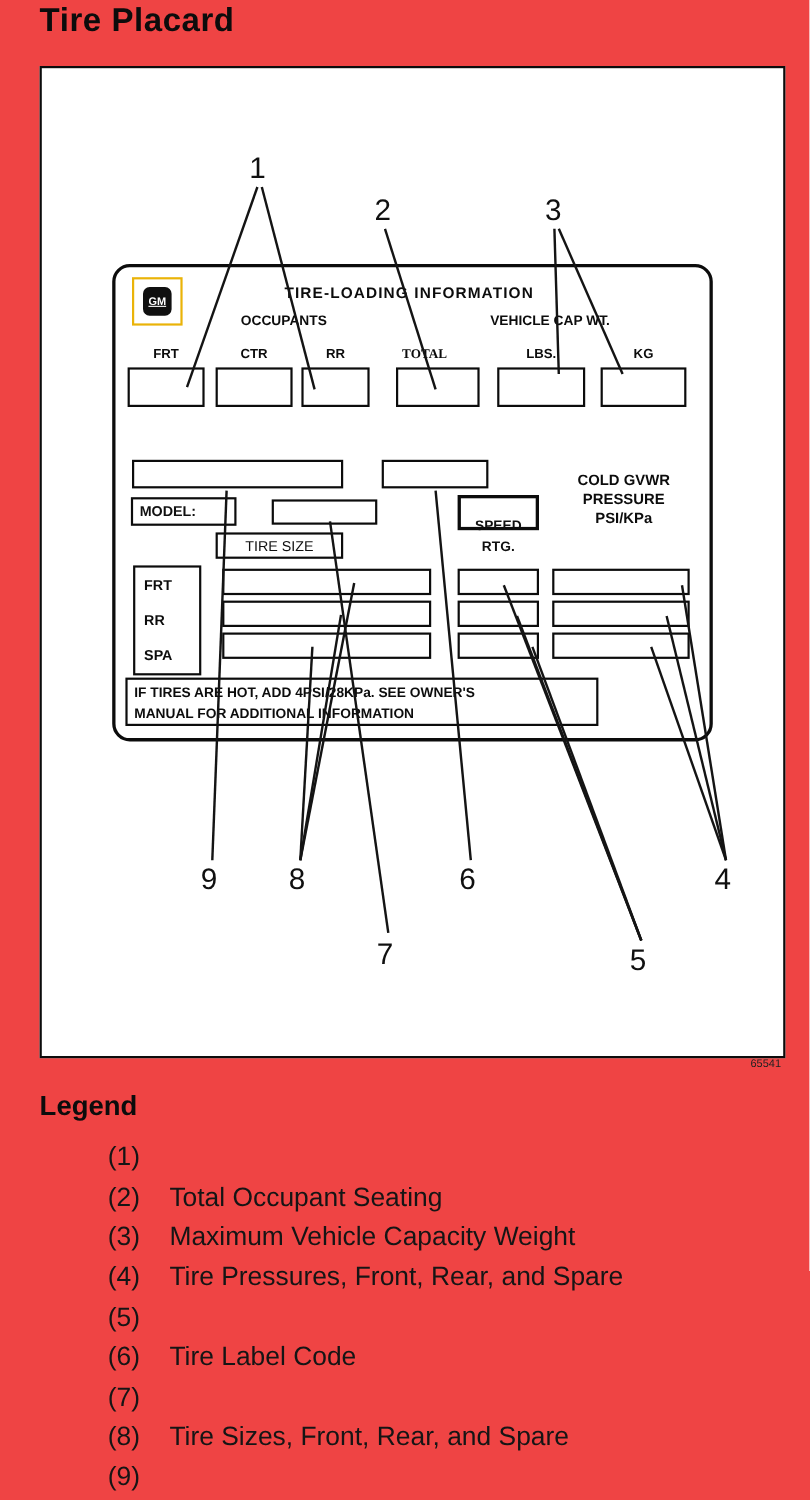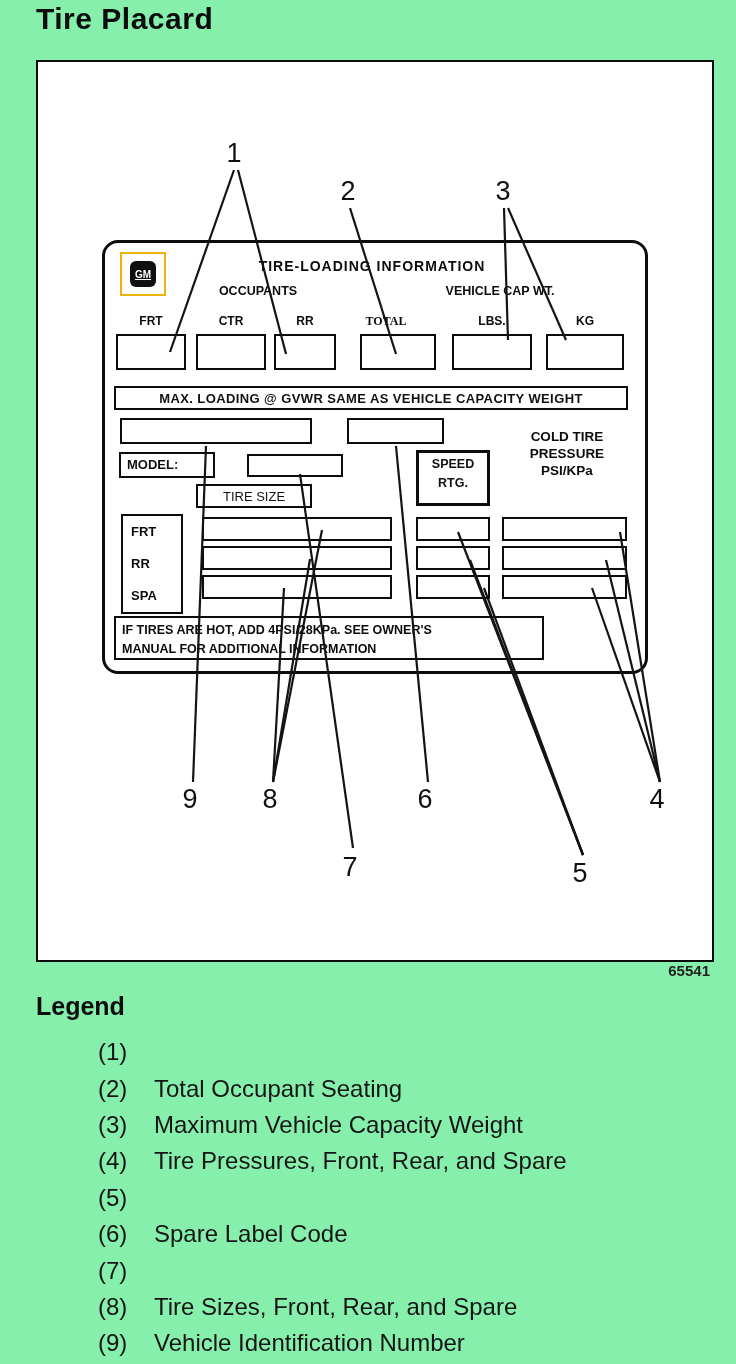--- a/index.html
+++ b/index.html
@@ -1,18 +1,18 @@
 <!DOCTYPE html>
 <html><head>
 <meta charset="utf-8">
 <style>
   html,body{margin:0;padding:0;background:#ffffff;}
   .page{
     position:relative; width:736px; height:1364px; overflow:hidden;
-    background:#86efac; color:#101010;
+    background:#ef4444; color:#101010;
     font-family:"Liberation Sans", sans-serif;
   }
   .title{
     position:absolute; left:36px; top:2px; margin:0;
     font-size:30px; font-weight:bold; letter-spacing:.5px; color:#0c0c0c;
   }
   .figure{
     position:absolute; left:36px; top:60px; width:674px; height:898px;
     border:2px solid #0c0c0c; background:#fff;
   }
@@ -22,21 +22,21 @@
   }
   .box{position:absolute; border:2px solid #0c0c0c; background:#fff; box-sizing:border-box;}
   .txt{position:absolute; font-weight:bold; color:#0c0c0c; white-space:nowrap;}
   .ctr{text-align:center;}
   .colhead{font-size:12px; width:60px; text-align:center;}
   .cell{height:36px;}
   .gm-box{position:absolute; left:82px; top:190px; width:46px; height:44px; border:2px solid #eab308; box-sizing:border-box; display:flex; align-items:center; justify-content:center;}
   .gm-inner{width:26px; height:26px; background:#101010; border-radius:6px; color:#fff; font-size:10px; font-weight:bold; display:flex; align-items:center; justify-content:center; text-decoration:underline;}
   .lines{position:absolute; left:0; top:0; pointer-events:none;}
   .callout{position:absolute; width:40px; text-align:center; font-size:27px; color:#101010;}
-  .fig-code{position:absolute; left:36px; top:962px; width:674px; text-align:right; font-size:15px; font-weight:bold; color:#222;}
+  .fig-code{position:absolute; left:36px; top:962px; width:674px; text-align:right; font-size:10px; font-weight:normal; color:#222;}
   .legend-heading{position:absolute; left:36px; top:992px; margin:0; font-size:25px; font-weight:bold; color:#0c0c0c;}
   .legend-list{position:absolute; left:98px; top:1034px; width:620px;}
   .legend-item{display:flex; height:36.4px; align-items:center; font-size:24px; color:#151515;}
   .legend-item .num{width:56px; flex:0 0 56px;}
   .legend-item .lbl{flex:1;}
   .rowlbl{position:absolute; left:8px; font-size:13px; font-weight:bold; color:#0c0c0c;}
   .hotline{font-size:12.5px; font-weight:bold; line-height:19px; color:#0c0c0c;}
 </style>
 </head>
 <body>
@@ -64,35 +64,34 @@
     <div class="txt colhead" style="left:424px; top:252px;">LBS.</div>
     <div class="txt colhead" style="left:517px; top:252px;">KG</div>
 
     <div class="box cell" style="left:78px;  top:272px; width:70px;"></div>
     <div class="box cell" style="left:158px; top:272px; width:70px;"></div>
     <div class="box cell" style="left:236px; top:272px; width:62px;"></div>
     <div class="box cell" style="left:322px; top:272px; width:76px;"></div>
     <div class="box cell" style="left:414px; top:272px; width:80px;"></div>
     <div class="box cell" style="left:508px; top:272px; width:78px;"></div>
 
-    <div class="box" style="left:76px; top:324px; width:514px; height:24px; text-align:center; font-weight:bold; font-size:13px; line-height:21px; letter-spacing:.4px;">MAX. LOADING @ GVWR SAME AS VEHICLE CAPACITY WEIGHT</div>
 
     <div class="box" style="left:82px;  top:356px; width:192px; height:26px;"></div>
     <div class="box" style="left:309px; top:356px; width:97px;  height:26px;"></div>
 
     <div class="txt ctr" style="left:470px; top:366px; width:118px; font-size:13.5px; line-height:17px; white-space:normal;">
-      <div>COLD TIRE</div>
+      <div>COLD GVWR</div>
       <div>PRESSURE</div>
       <div>PSI/KPa</div>
     </div>
 
     <div class="box" style="left:81px; top:390px; width:96px; height:26px; font-weight:bold; font-size:13px; line-height:22px; padding-left:6px;">MODEL:</div>
     <div class="box" style="left:209px; top:392px; width:96px; height:23px;"></div>
 
-    <div class="box ctr" style="left:378px; top:388px; width:74px; height:56px; border-width:3px; font-weight:bold; font-size:12.5px; line-height:19px; padding-top:2px;">
+    <div class="box ctr" style="left:378px; top:388px; width:74px; height:32px; border-width:3px; font-weight:bold; font-size:12.5px; line-height:19px; padding-top:16px;">
       <div>SPEED</div>
       <div>RTG.</div>
     </div>
 
     <div class="box ctr" style="left:158px; top:422px; width:116px; height:24px; font-weight:normal; font-size:13px; line-height:21px;">TIRE SIZE</div>
 
     <div class="box" style="left:83px; top:452px; width:62px; height:100px;">
       <span class="rowlbl" style="top:8px;">FRT</span>
       <span class="rowlbl" style="top:40px;">RR</span>
       <span class="rowlbl" style="top:72px;">SPA</span>
@@ -167,28 +166,27 @@
     </div>
     <div class="legend-item">
       <span class="num">(4)</span>
       <span class="lbl">Tire Pressures, Front, Rear, and Spare</span>
     </div>
     <div class="legend-item">
       <span class="num">(5)</span>
     </div>
     <div class="legend-item">
       <span class="num">(6)</span>
-      <span class="lbl">Spare Label Code</span>
+      <span class="lbl">Tire Label Code</span>
     </div>
     <div class="legend-item">
       <span class="num">(7)</span>
     </div>
     <div class="legend-item">
       <span class="num">(8)</span>
       <span class="lbl">Tire Sizes, Front, Rear, and Spare</span>
     </div>
     <div class="legend-item">
       <span class="num">(9)</span>
-      <span class="lbl">Vehicle Identification Number</span>
     </div>
   </div>
 
 </div>
 
 </body></html>

